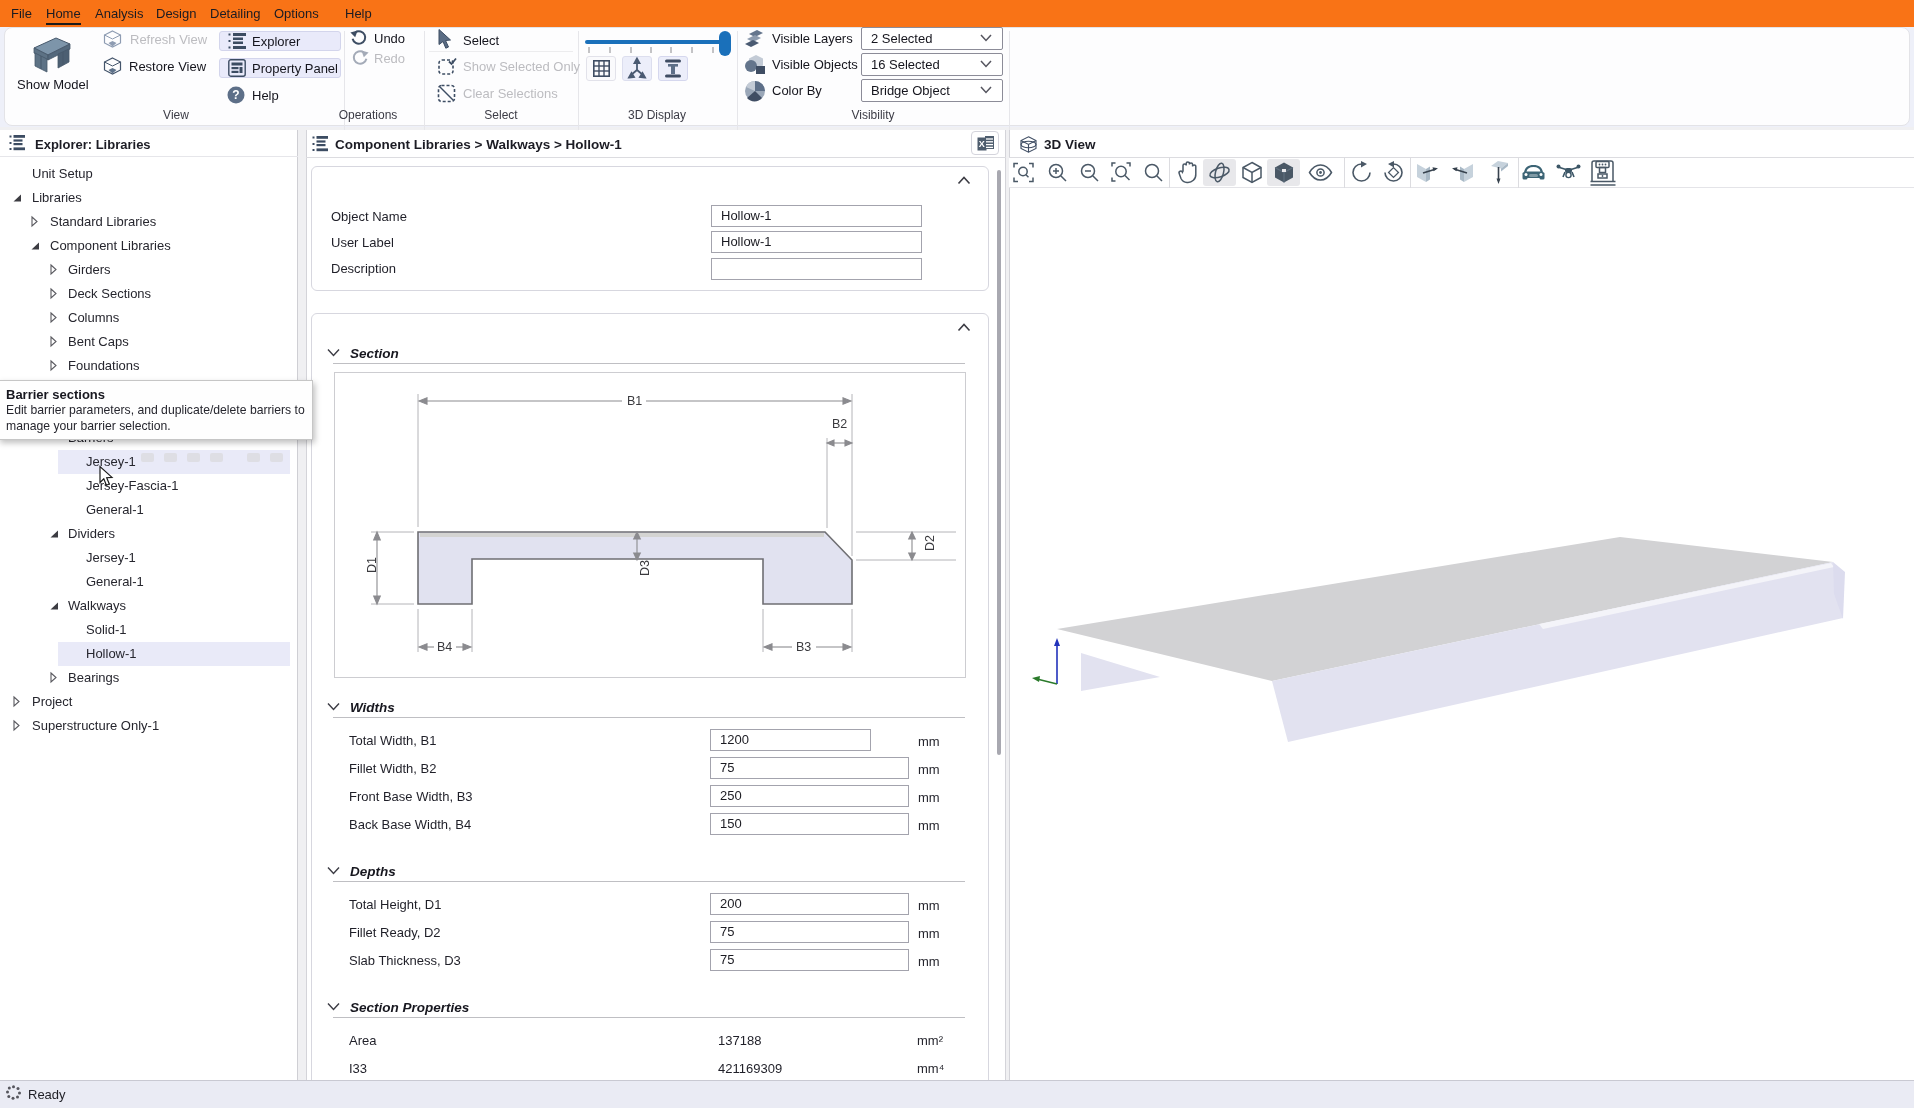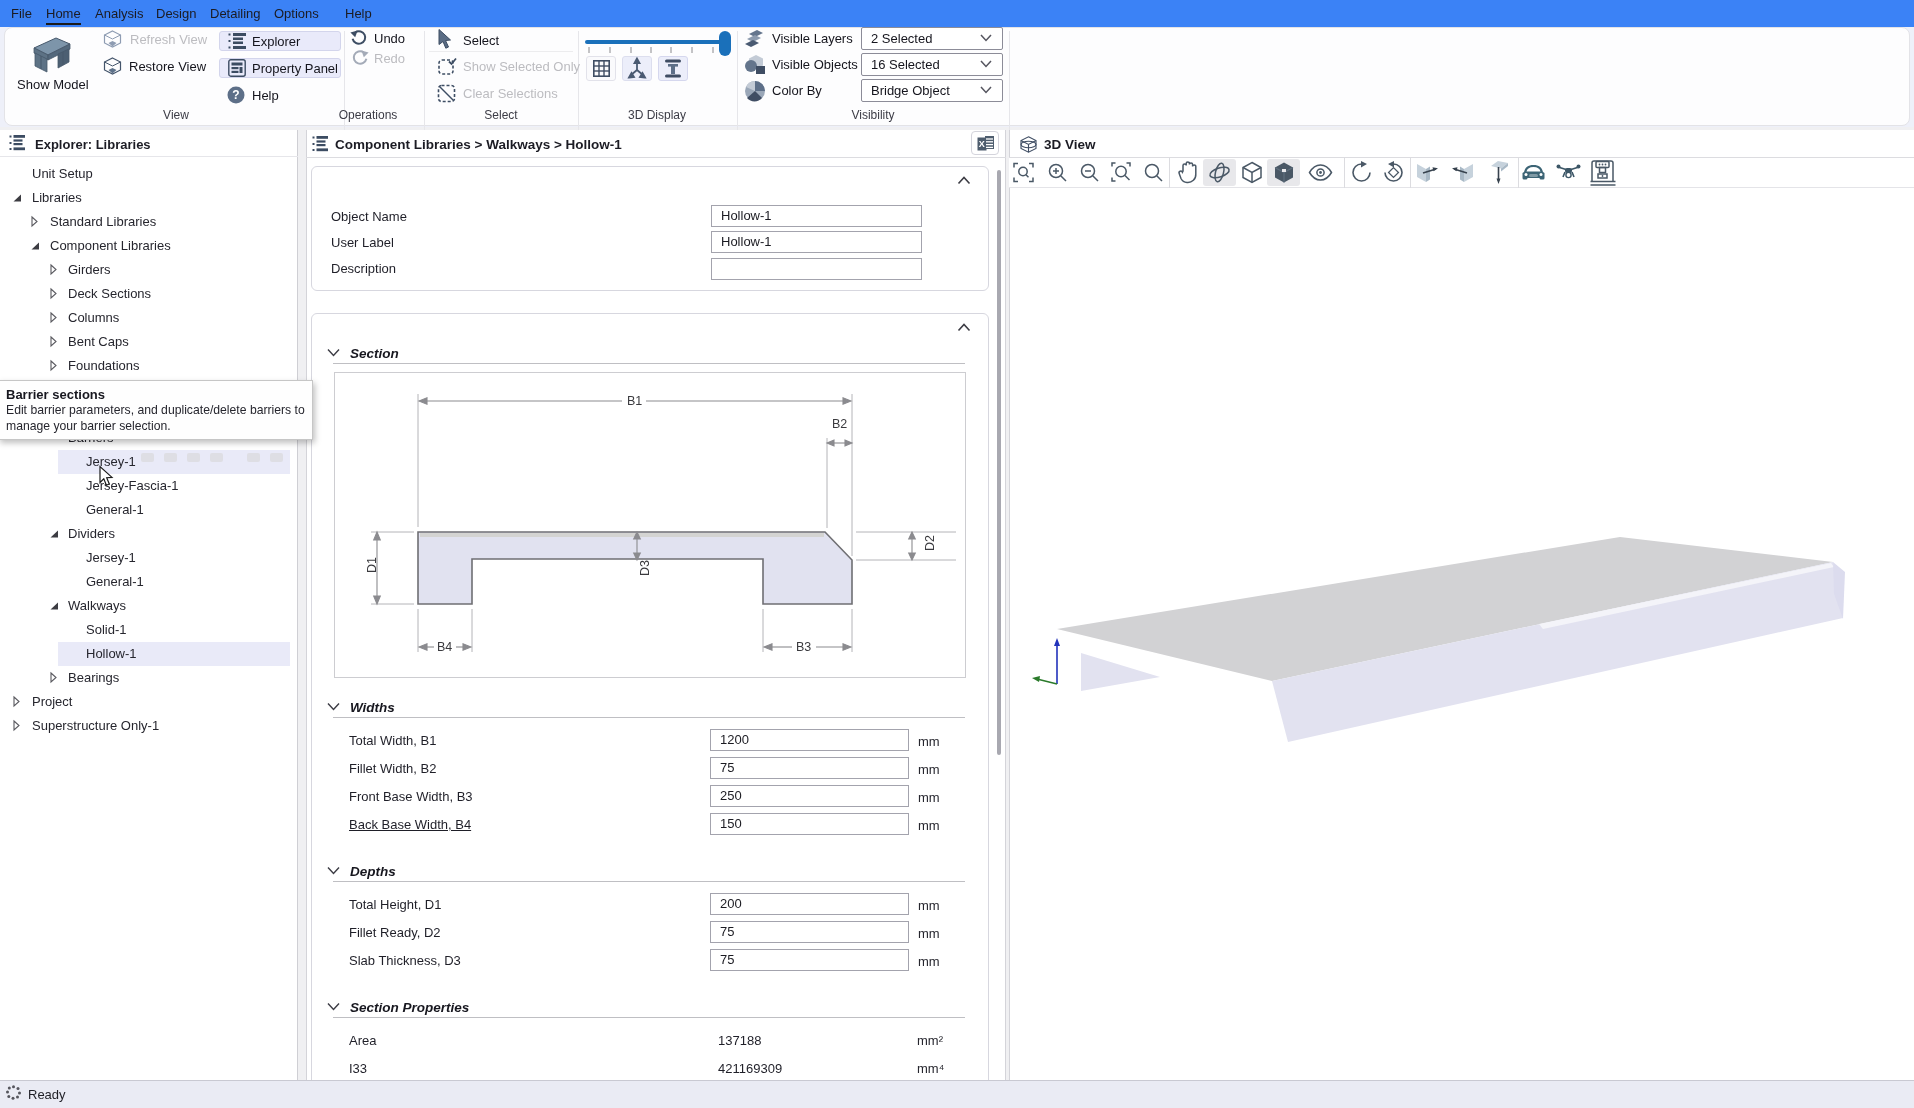--- a/index.html
+++ b/index.html
@@ -1,21 +1,21 @@
 <!DOCTYPE html>
 <html><head>
 <meta charset="utf-8">
 <style>
 * { margin:0; padding:0; box-sizing:border-box; }
 html,body { width:1914px; height:1108px; overflow:hidden; }
 body { font-family:"Liberation Sans", sans-serif; background:#eef0f9; position:relative; color:#1b1b22; }
 .abs { position:absolute; }
 .contentbg { left:0; top:127px; width:1914px; height:953px; background:#f0f0f2; }
 
-.menubar { left:0; top:0; width:1914px; height:27px; background:#3b82f6;text-decoration:underline; }
+.menubar { left:0; top:0; width:1914px; height:27px; background:#f97316;text-decoration:underline; }
 .menuitem { position:absolute; top:6px; font-size:13px; color:#1b1b22; }
 
 .ribbon { left:4px; top:27px; width:1906px; height:99px; background:#fdfdfe; border:1px solid #e3e3e7; border-radius:8px; }
 .grouplabel { position:absolute; top:108px; font-size:12px; color:#3c3c46; text-align:center; width:120px; }
 .rdiv { position:absolute; top:4px; height:104px; width:1px; background:#e6e6ea; }
 .rtext { position:absolute; font-size:13px; color:#15151d; white-space:nowrap; }
 .rgray { color:#bcbcc0; }
 .btnlav { position:absolute; background:#e9eafa; border:1px solid #d3d5ec; border-radius:3px; }
 
 .panel { background:#fff; }
@@ -475,29 +475,29 @@
     <text x="462" y="279">B3</text>
   </g>
 </svg>
 
 <svg class="abs" style="left:327px; top:702px;" width="13" height="9" viewBox="0 0 13 9">
     <polyline points="1,1.5 6.5,7.5 12,1.5" fill="none" stroke="#3c3c44" stroke-width="1.4"></polyline>
   </svg>
 <div class="sechdr" style="left:350px; top:700px;">Widths</div>
 <div class="srule" style="left:333px; top:717px; width:632px;"></div>
 <div class="flabel" style="left:349px; top:733px;">Total Width, B1</div>
-<div class="finput" style="left:710px; top:729px; width:199px;">1200</div>
+<div class="finput" style="left:710px; top:729px; width:161px;">1200</div>
 <div class="munit" style="left:918px; top:734px;">mm</div>
 <div class="flabel" style="left:349px; top:761px;">Fillet Width, B2</div>
 <div class="finput" style="left:710px; top:757px; width:199px;">75</div>
 <div class="munit" style="left:918px; top:762px;">mm</div>
 <div class="flabel" style="left:349px; top:789px;">Front Base Width, B3</div>
 <div class="finput" style="left:710px; top:785px; width:199px;">250</div>
 <div class="munit" style="left:918px; top:790px;">mm</div>
-<div class="flabel" style="left:349px; top:817px;text-decoration:underline;">Back Base Width, B4</div>
+<div class="flabel" style="left:349px; top:817px;">Back Base Width, B4</div>
 <div class="finput" style="left:710px; top:813px; width:199px;">150</div>
 <div class="munit" style="left:918px; top:818px;">mm</div>
 
 <svg class="abs" style="left:327px; top:866px;" width="13" height="9" viewBox="0 0 13 9">
     <polyline points="1,1.5 6.5,7.5 12,1.5" fill="none" stroke="#3c3c44" stroke-width="1.4"></polyline>
   </svg>
 <div class="sechdr" style="left:350px; top:864px;">Depths</div>
 <div class="srule" style="left:333px; top:881px; width:632px;"></div>
 <div class="flabel" style="left:349px; top:897px;">Total Height, D1</div>
 <div class="finput" style="left:710px; top:893px; width:199px;">200</div>

